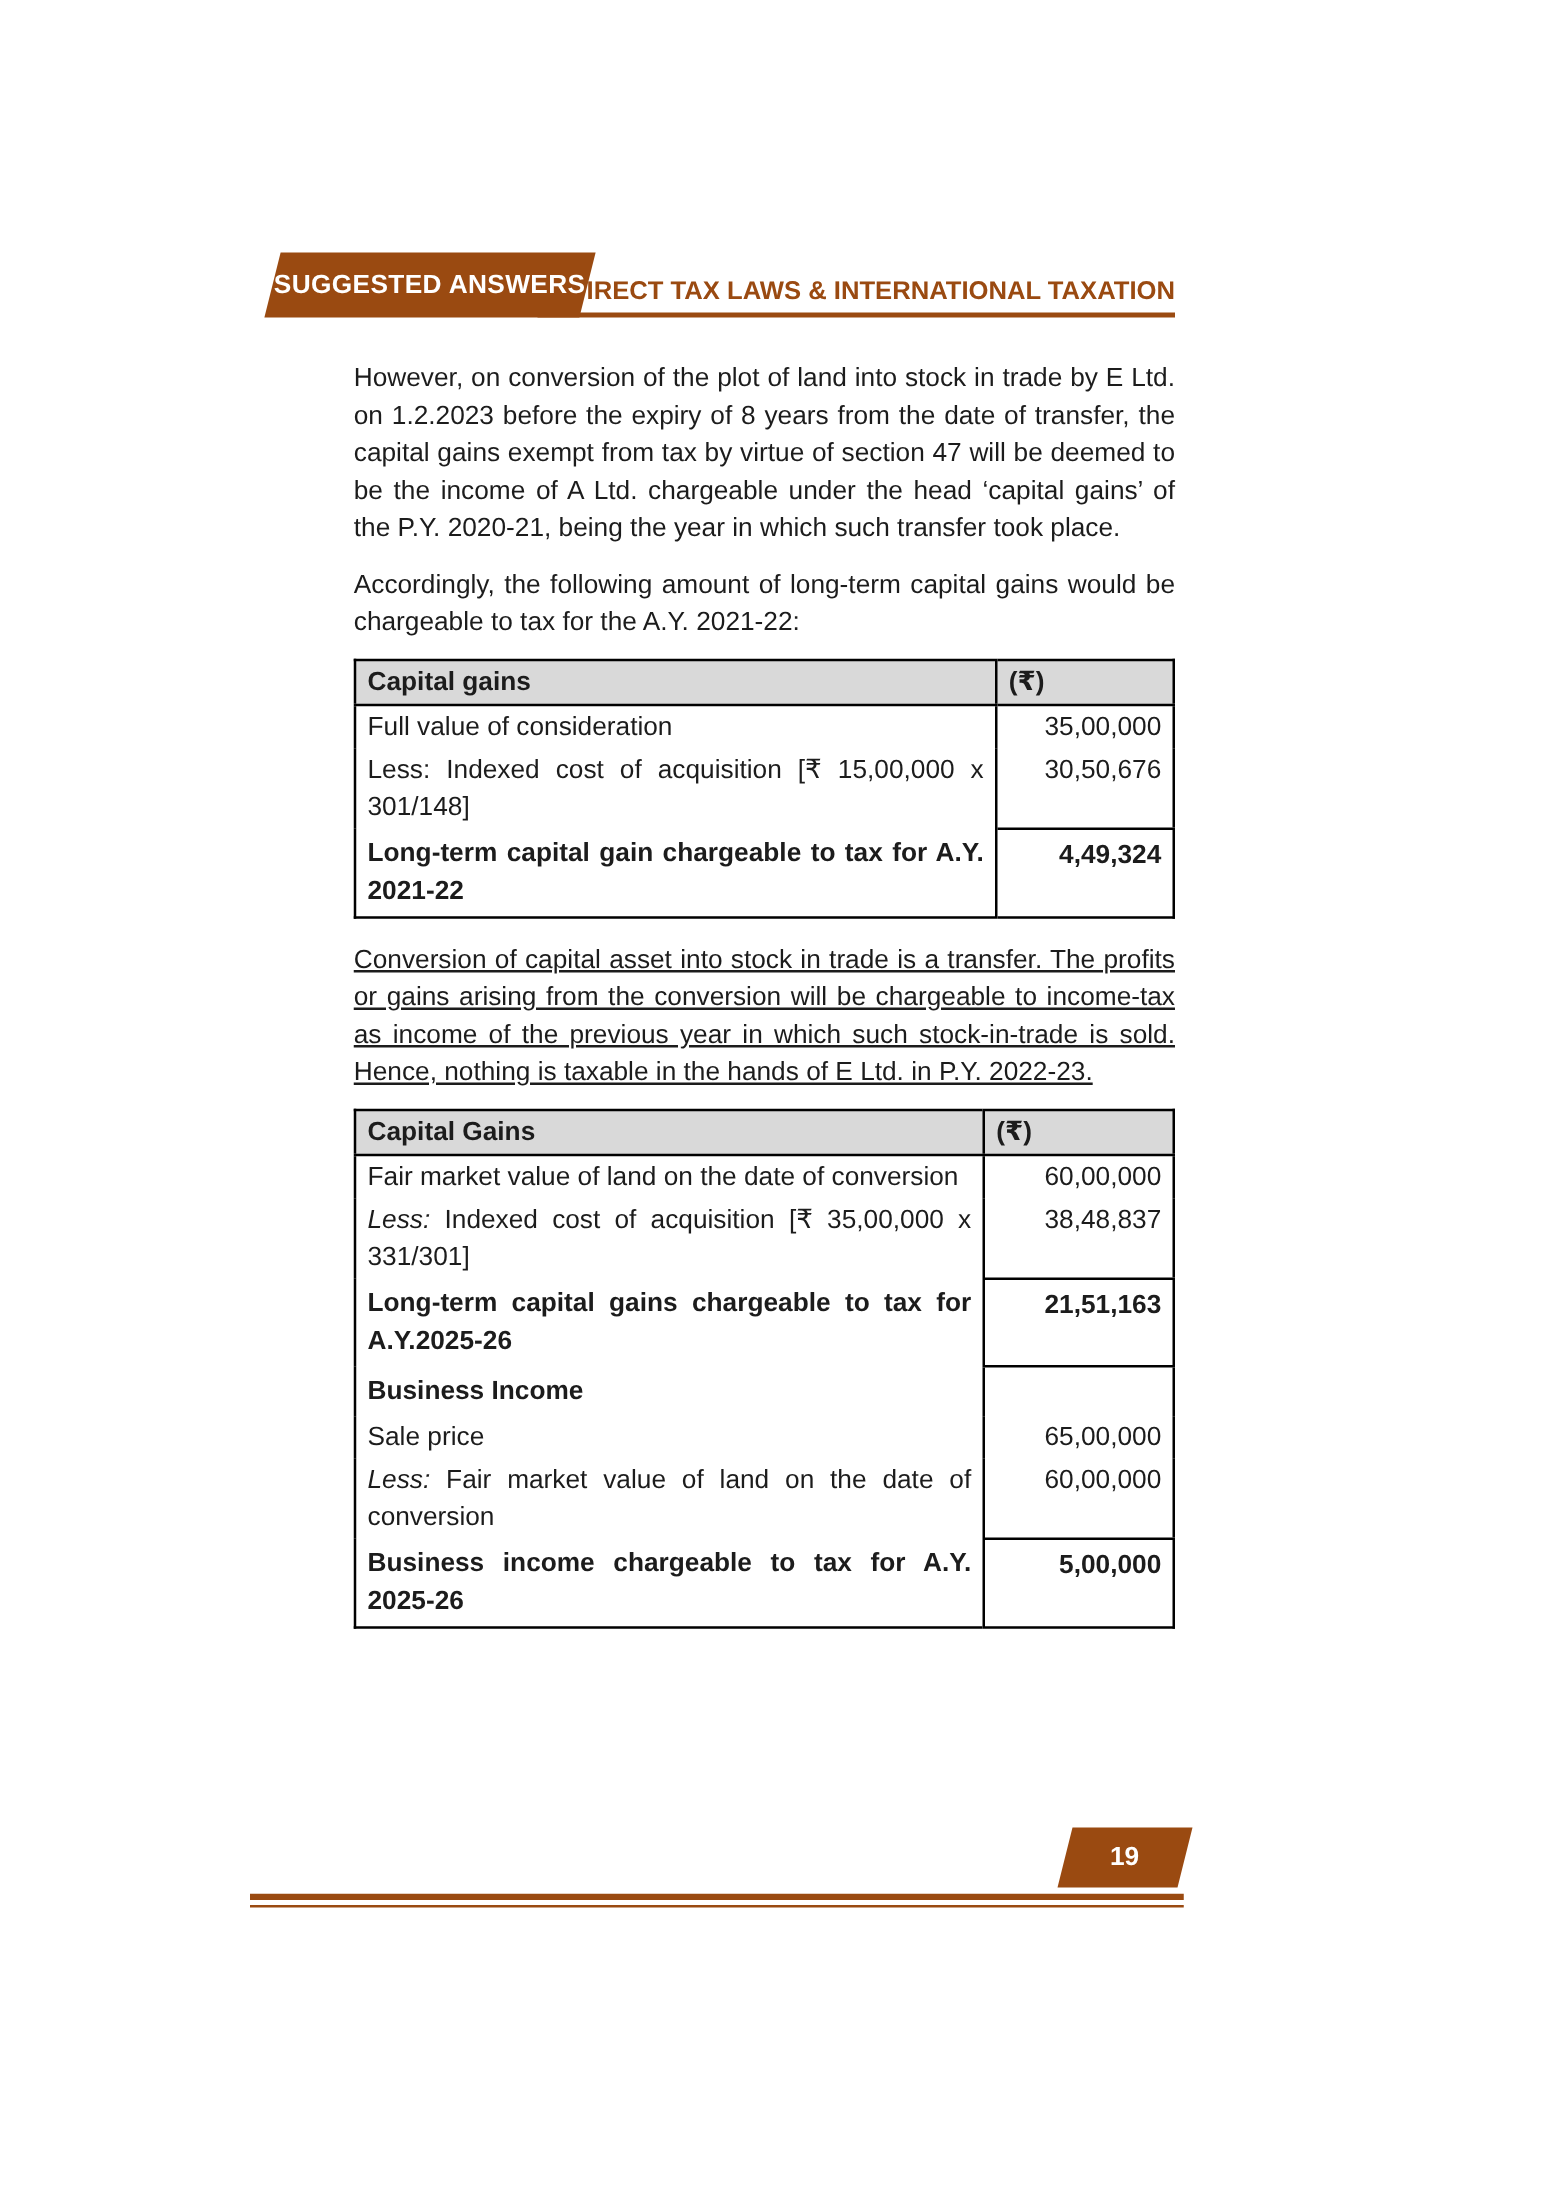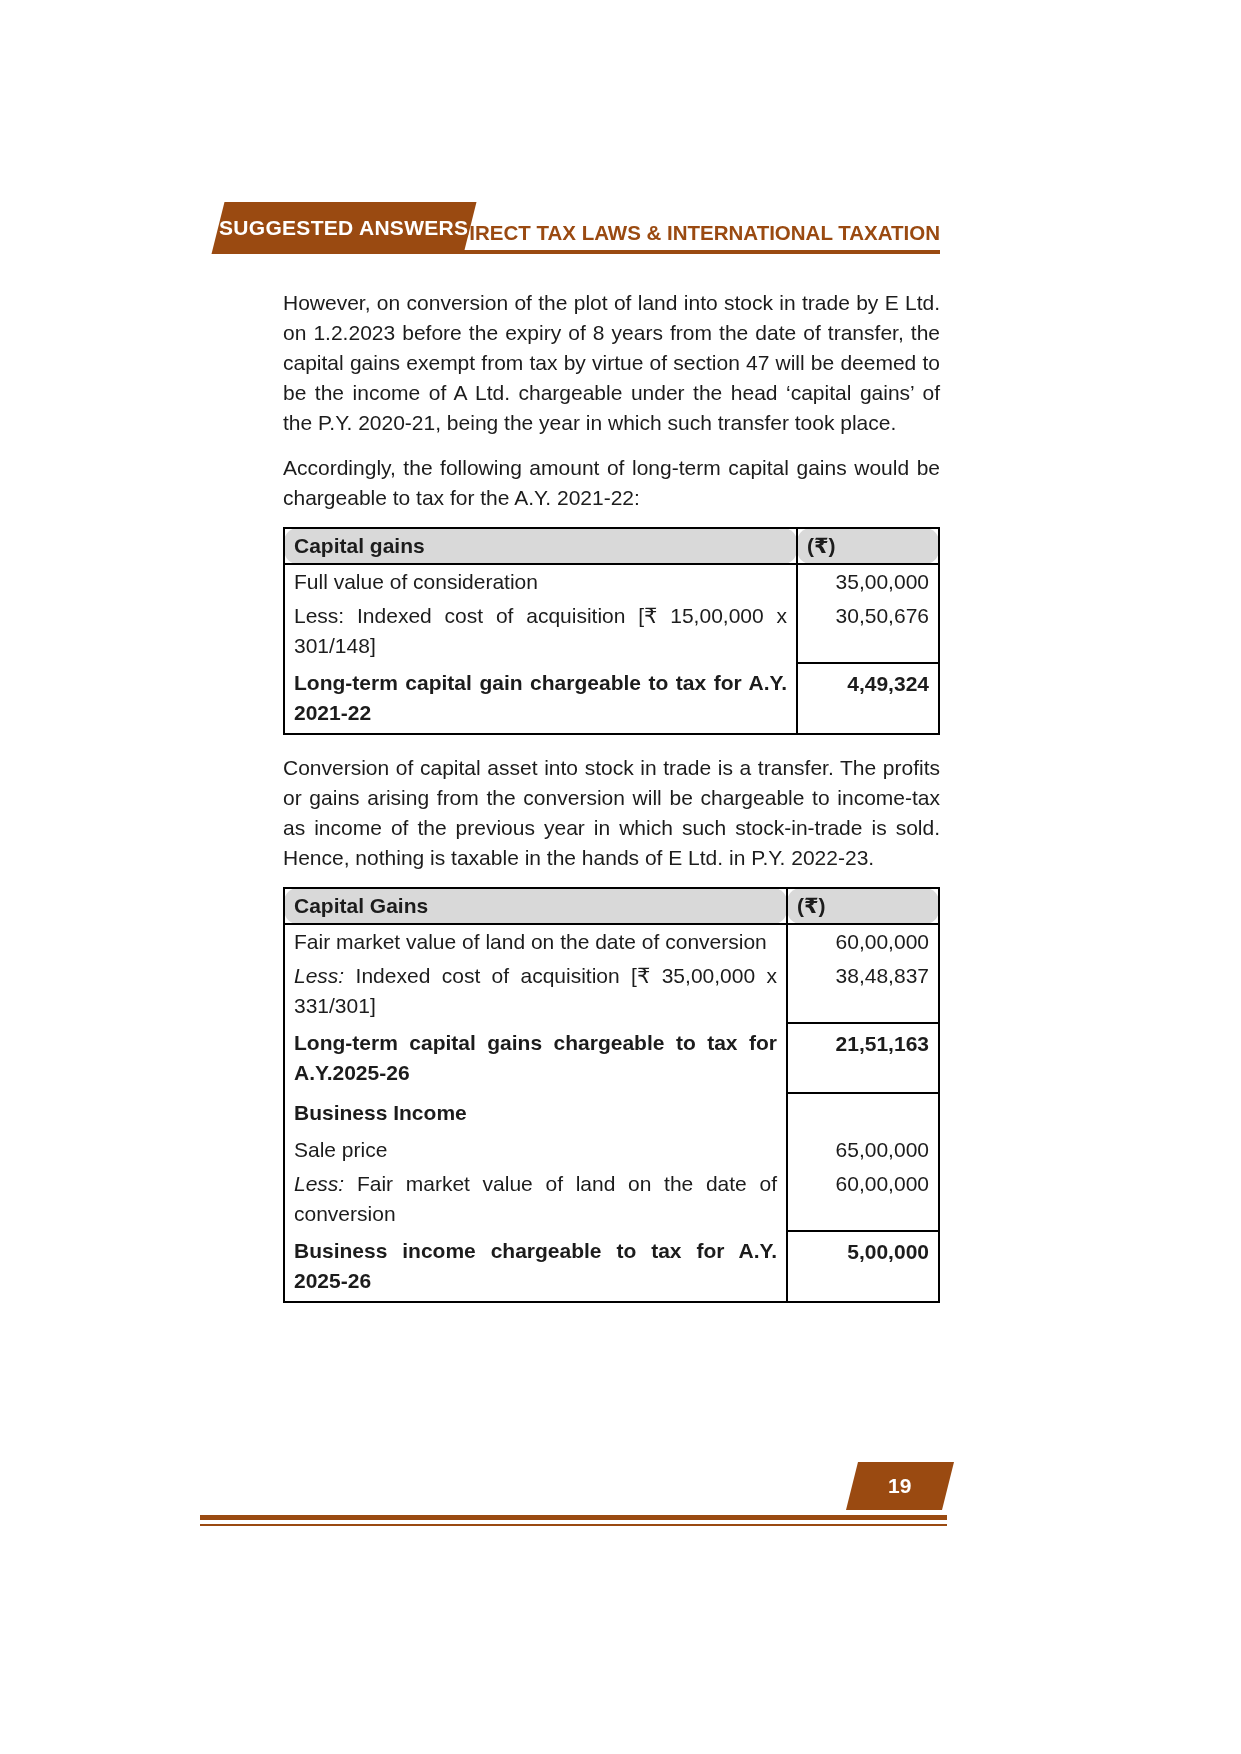--- a/index.html
+++ b/index.html
@@ -27,33 +27,33 @@
   .para.mt { margin-top:15px; }
   
   table.doc-table {
     width:100%; border-collapse:collapse; border:2px solid #000;
     font-size:21px; line-height:30px; table-layout:fixed;
   }
   table.doc-table.t1 { margin-top:14px; }
   table.doc-table.t2 { margin-top:14px; }
   .doc-table th, .doc-table td { vertical-align:top; padding:2px 9px; }
   .doc-table tr.thead-row th {
-    background:#d9d9d9; border-bottom:2px solid #000; font-weight:700; text-align:left;border-radius:14px;
+    background:#d9d9d9; border-bottom:2px solid #000; font-weight:700; text-align:left;
   }
   .doc-table .amount { border-left:2px solid #000; text-align:right; }
   .t1 .amount { width:122px; }
   .t2 .amount { width:132px; }
   .doc-table td.label { text-align:justify; }
   .doc-table tr.row-bold td { font-weight:700; padding-top:5px; padding-bottom:5px; }
   .doc-table td.line-top { border-top:2px solid #000; }
   
   .section2 { position:relative; margin-top:18px; }
   .sec-heading { position:relative; font-weight:700; font-size:21px; line-height:30px; }
   .sec-marker { position:absolute; left:-45px; top:0; font-weight:700; }
-  .section2 .para:first-of-type { margin-top:10px; }
+  .section2 .para:first-of-type { margin-top:10px;text-decoration:underline; }
   .section2 .para + .para { margin-top:12px; }
   
   .page-badge {
     position:absolute; top:1462px; left:852px; width:96px; height:48px;
     background:#9a4a11; transform:skewX(-14deg);
     display:flex; align-items:center; justify-content:center; z-index:2;
   }
   .page-badge span { transform:skewX(14deg); color:#ffffff; font-weight:700; font-size:21px; }
   .footer-rule {
     position:absolute; top:1515px; left:200px; right:294px; height:4px;

